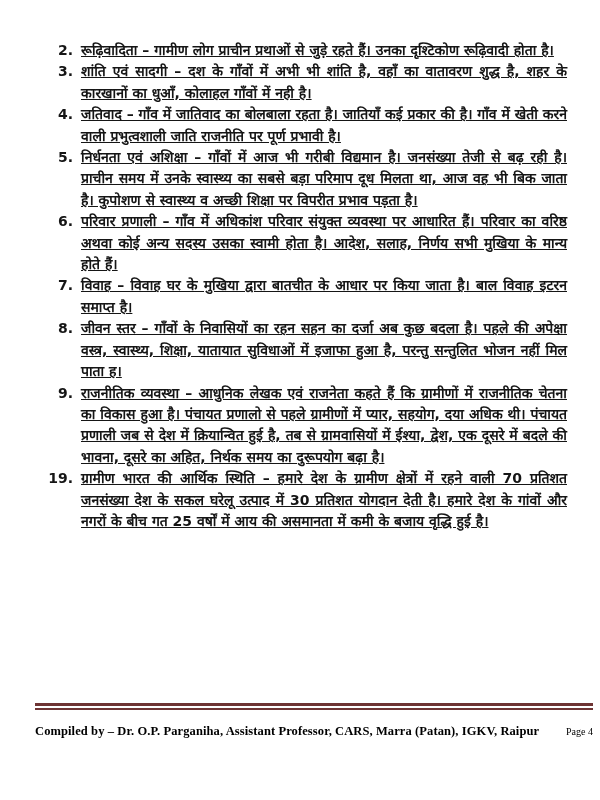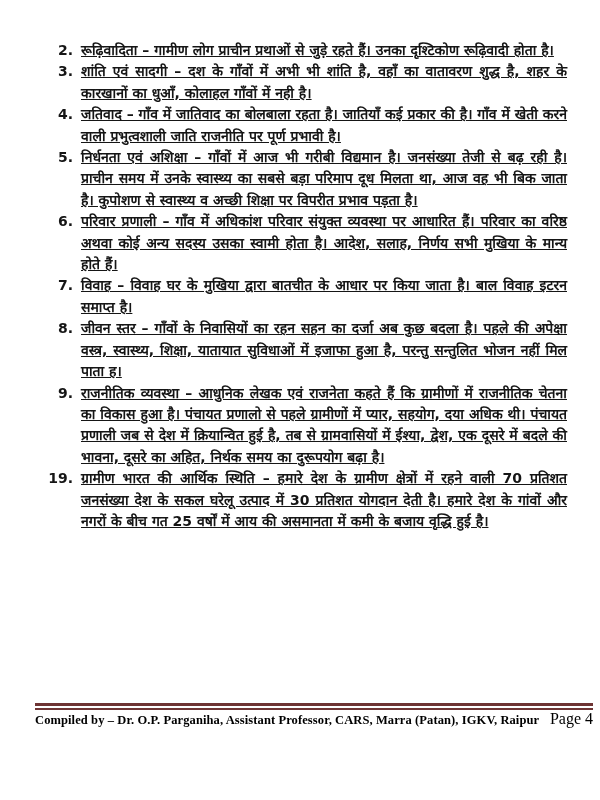--- a/index.html
+++ b/index.html
@@ -51,31 +51,31 @@
   }
   .rule {
     height: 2px;
     border-top: 3px solid #6e3434;
     border-bottom: 2px solid #6e3434;
   }
   .footer-row {
     display: flex;
     justify-content: space-between;
     align-items: baseline;
-    margin-top: 0;
+    margin-top: 14px;
     font-family: "Liberation Serif", serif;
     color: #000000;
   }
   .compiled {
     font-weight: bold;
     font-size: 12.5px;
     letter-spacing: 0.1px;
   }
   .pagenum {
-    font-size: 16px;
+    font-size: 10px;
     font-weight: normal;
   }
 </style>
 </head>
 <body>
 
 <div class="page">
 
   <ol class="list">
     <li class="item">

